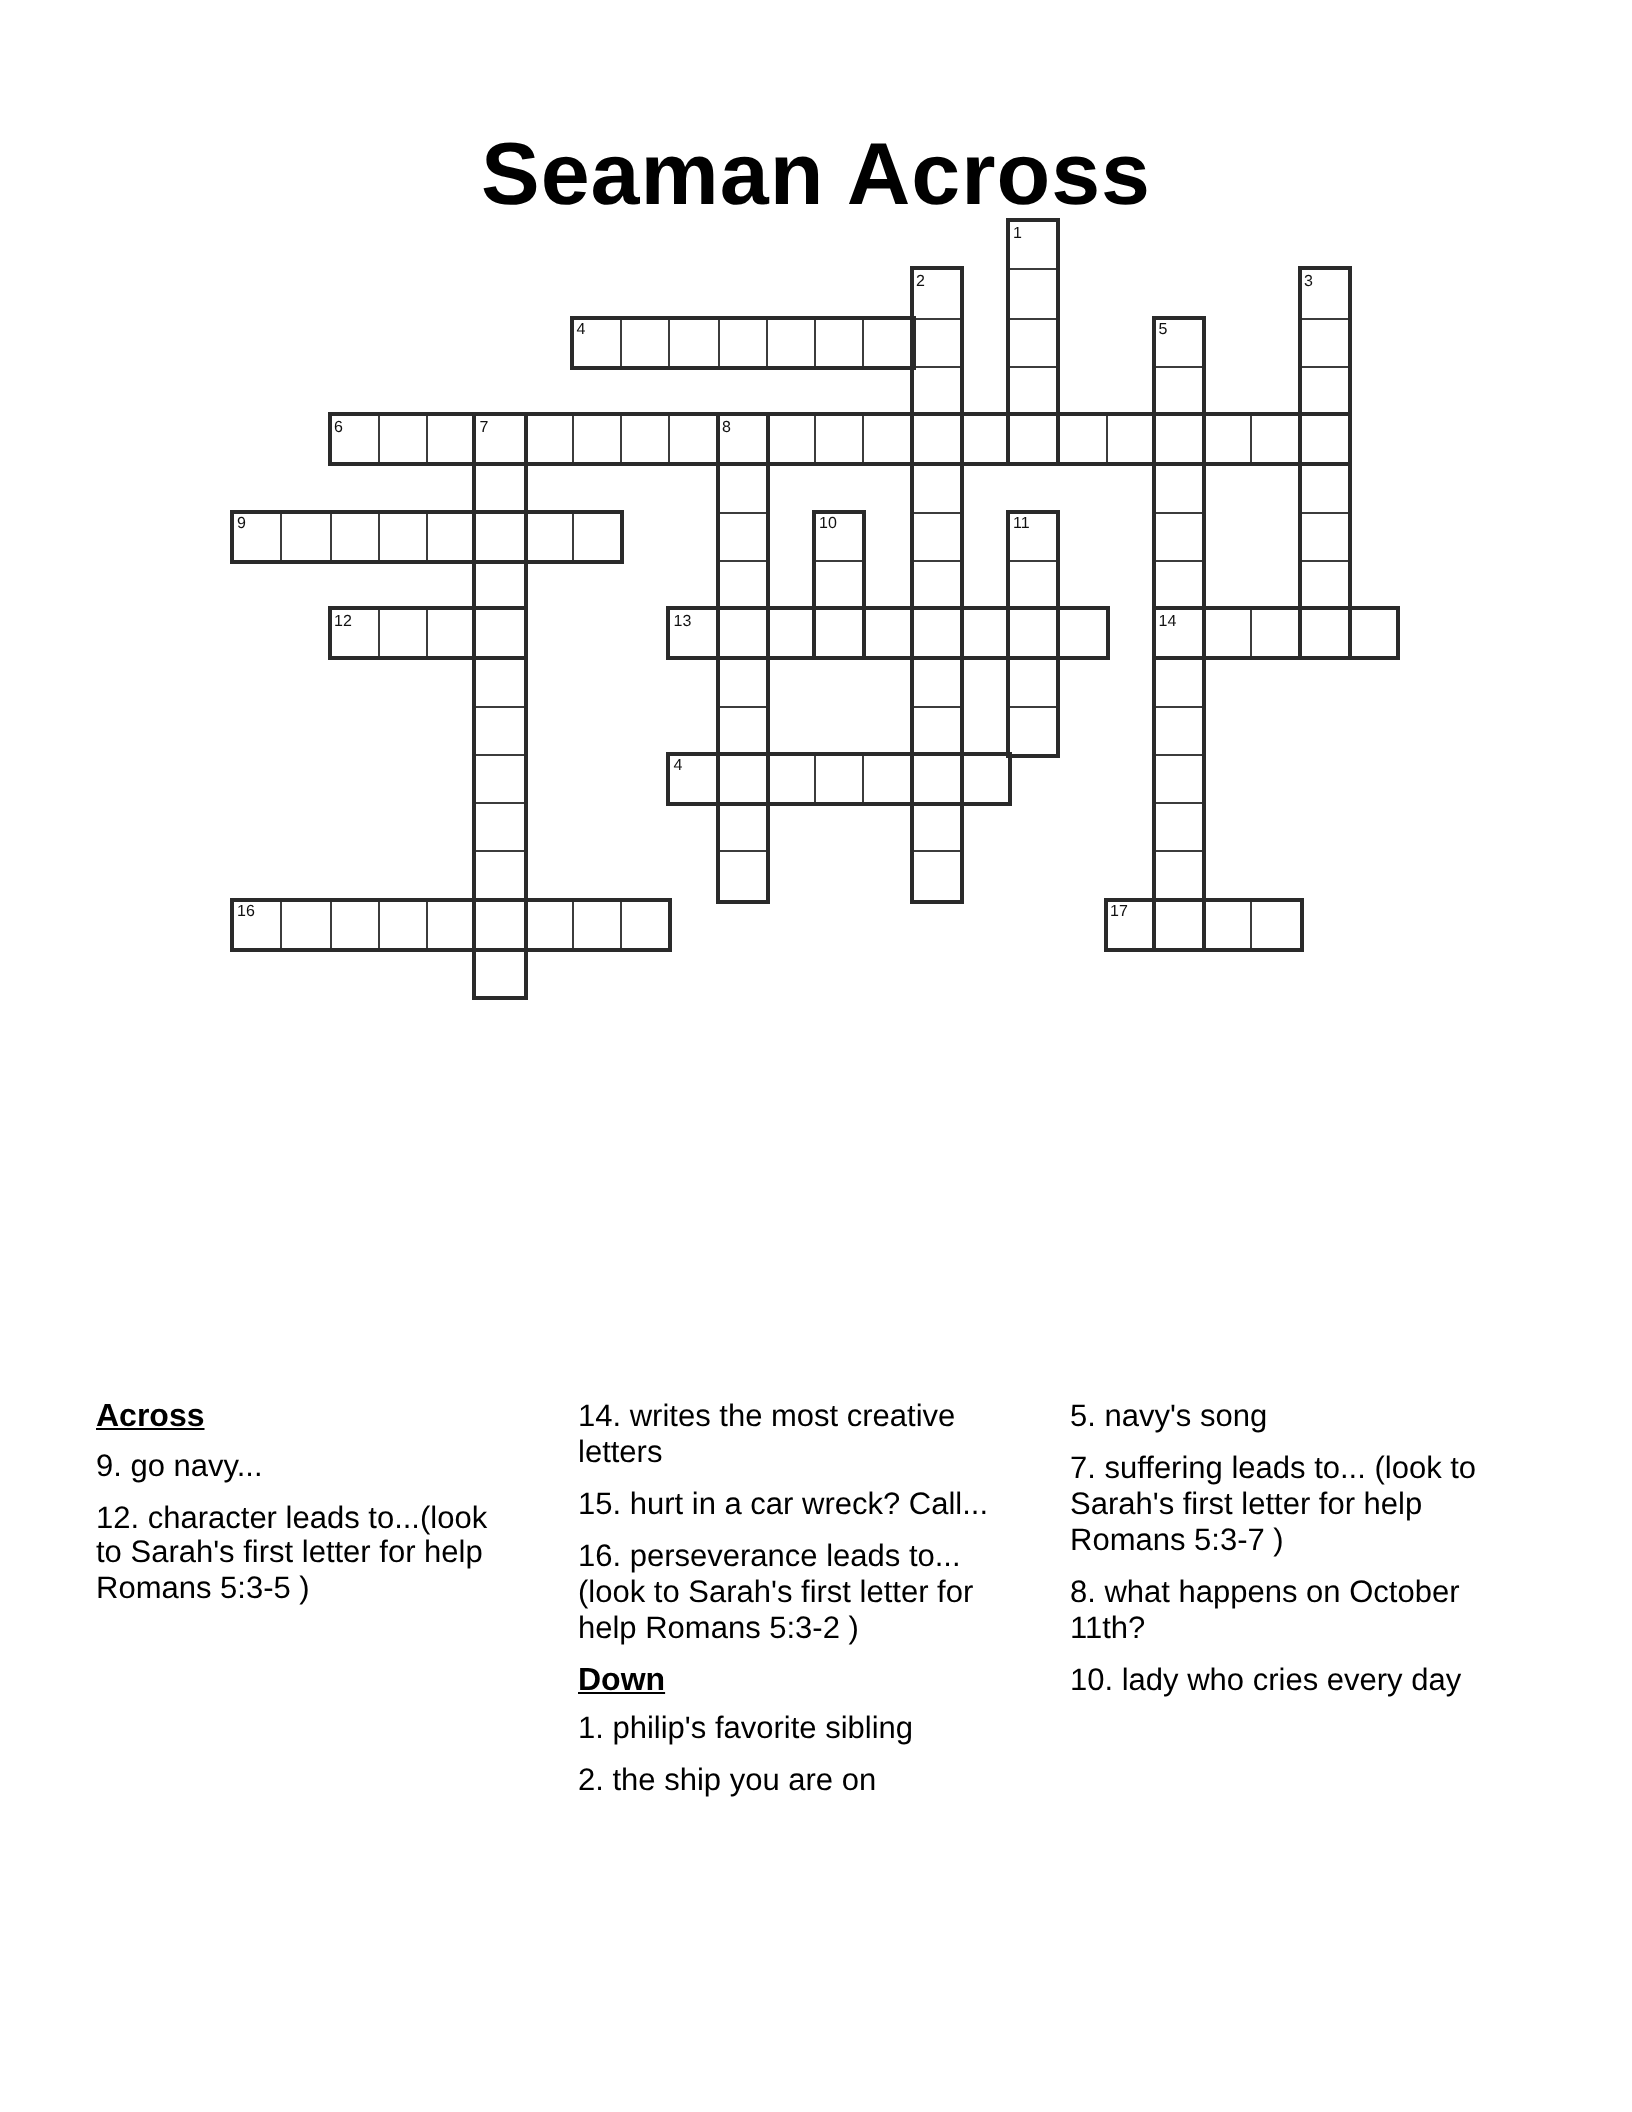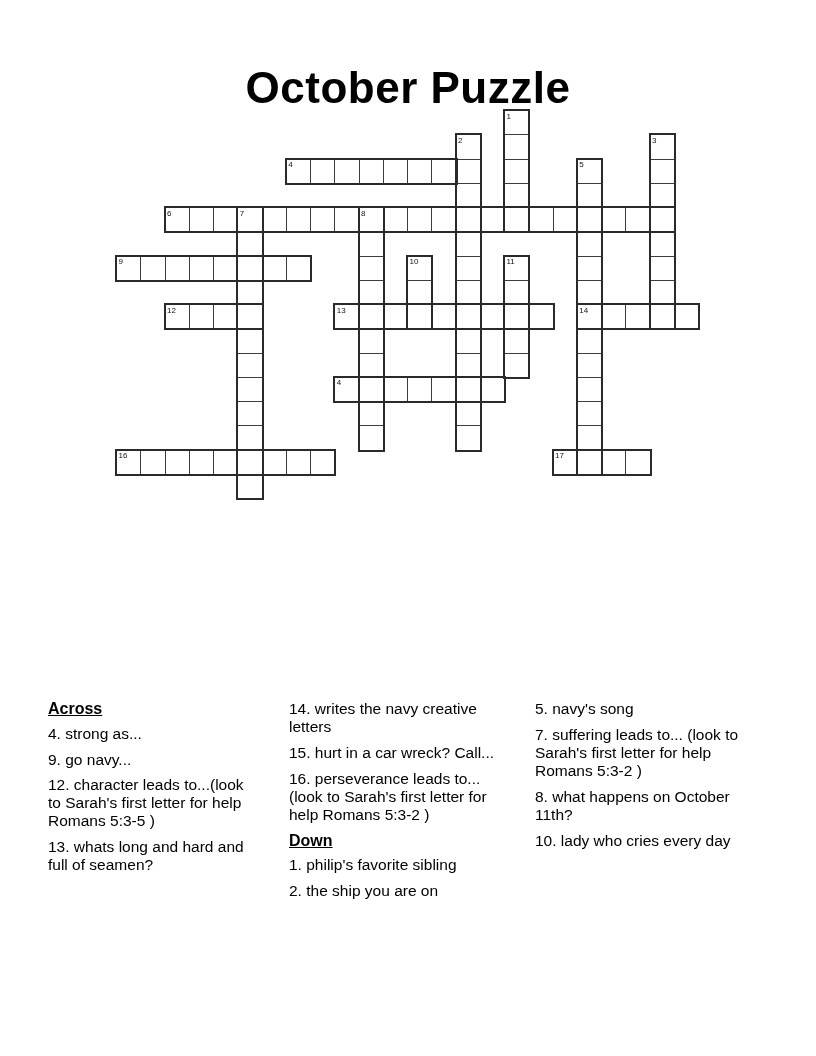--- a/index.html
+++ b/index.html
@@ -71,21 +71,21 @@
     margin-bottom: 8px;
   }
   .clue .num {
     font-weight: normal;
   }
 </style>
 </head>
 <body>
 
 <div id="page">
-  <h1 id="title">October Puzzle</h1>
+  <h1 id="title">Seaman Across</h1>
   <div id="grid">
       <div class="cell" style="left: 285.75px; top: 158.5px; width: 25.25px; height: 25.25px;"></div>
       <div class="cell" style="left: 310px; top: 158.5px; width: 25.25px; height: 25.25px;"></div>
       <div class="cell" style="left: 334.25px; top: 158.5px; width: 25.25px; height: 25.25px;"></div>
       <div class="cell" style="left: 358.5px; top: 158.5px; width: 25.25px; height: 25.25px;"></div>
       <div class="cell" style="left: 382.75px; top: 158.5px; width: 25.25px; height: 25.25px;"></div>
       <div class="cell" style="left: 407px; top: 158.5px; width: 25.25px; height: 25.25px;"></div>
       <div class="cell" style="left: 431.25px; top: 158.5px; width: 25.25px; height: 25.25px;"></div>
       <div class="cell" style="left: 164.5px; top: 207px; width: 25.25px; height: 25.25px;"></div>
       <div class="cell" style="left: 188.75px; top: 207px; width: 25.25px; height: 25.25px;"></div>
@@ -236,33 +236,31 @@
       <div class="cell-number" style="left: 652px; top: 136.75px;">3</div>
       <div class="cell-number" style="left: 579.25px; top: 161px;">5</div>
       <div class="cell-number" style="left: 239.75px; top: 209.5px;">7</div>
       <div class="cell-number" style="left: 361px; top: 209.5px;">8</div>
       <div class="cell-number" style="left: 409.5px; top: 258px;">10</div>
       <div class="cell-number" style="left: 506.5px; top: 258px;">11</div>
     </div>
   <div id="clues">
       <div class="clue-col" style="left: 48px; top: 700px; width: 208px;">
         <div class="clues-heading">Across</div>
-        <div class="clue"><span class="num">4. </span><span>strong as...</span></div>
         <div class="clue"><span class="num">9. </span><span>go navy...</span></div>
         <div class="clue"><span class="num">12. </span><span>character leads to...(look to Sarah's first letter for help Romans 5:3-5 )</span></div>
-        <div class="clue"><span class="num">13. </span><span>whats long and hard and full of seamen?</span></div>
       </div>
       <div class="clue-col" style="left: 289px; top: 700px; width: 212px;">
-        <div class="clue"><span class="num">14. </span><span>writes the navy creative letters</span></div>
+        <div class="clue"><span class="num">14. </span><span>writes the most creative letters</span></div>
         <div class="clue"><span class="num">15. </span><span>hurt in a car wreck? Call...</span></div>
         <div class="clue"><span class="num">16. </span><span>perseverance leads to... (look to Sarah's first letter for help Romans 5:3-2 )</span></div>
         <div class="clues-heading">Down</div>
         <div class="clue"><span class="num">1. </span><span>philip's favorite sibling</span></div>
         <div class="clue"><span class="num">2. </span><span>the ship you are on</span></div>
       </div>
       <div class="clue-col" style="left: 535px; top: 700px; width: 220px;">
         <div class="clue"><span class="num">5. </span><span>navy's song</span></div>
-        <div class="clue"><span class="num">7. </span><span>suffering leads to... (look to Sarah's first letter for help Romans 5:3-2 )</span></div>
+        <div class="clue"><span class="num">7. </span><span>suffering leads to... (look to Sarah's first letter for help Romans 5:3-7 )</span></div>
         <div class="clue"><span class="num">8. </span><span>what happens on October 11th?</span></div>
         <div class="clue"><span class="num">10. </span><span>lady who cries every day</span></div>
       </div>
     </div>
 </div>
 
 </body></html>

